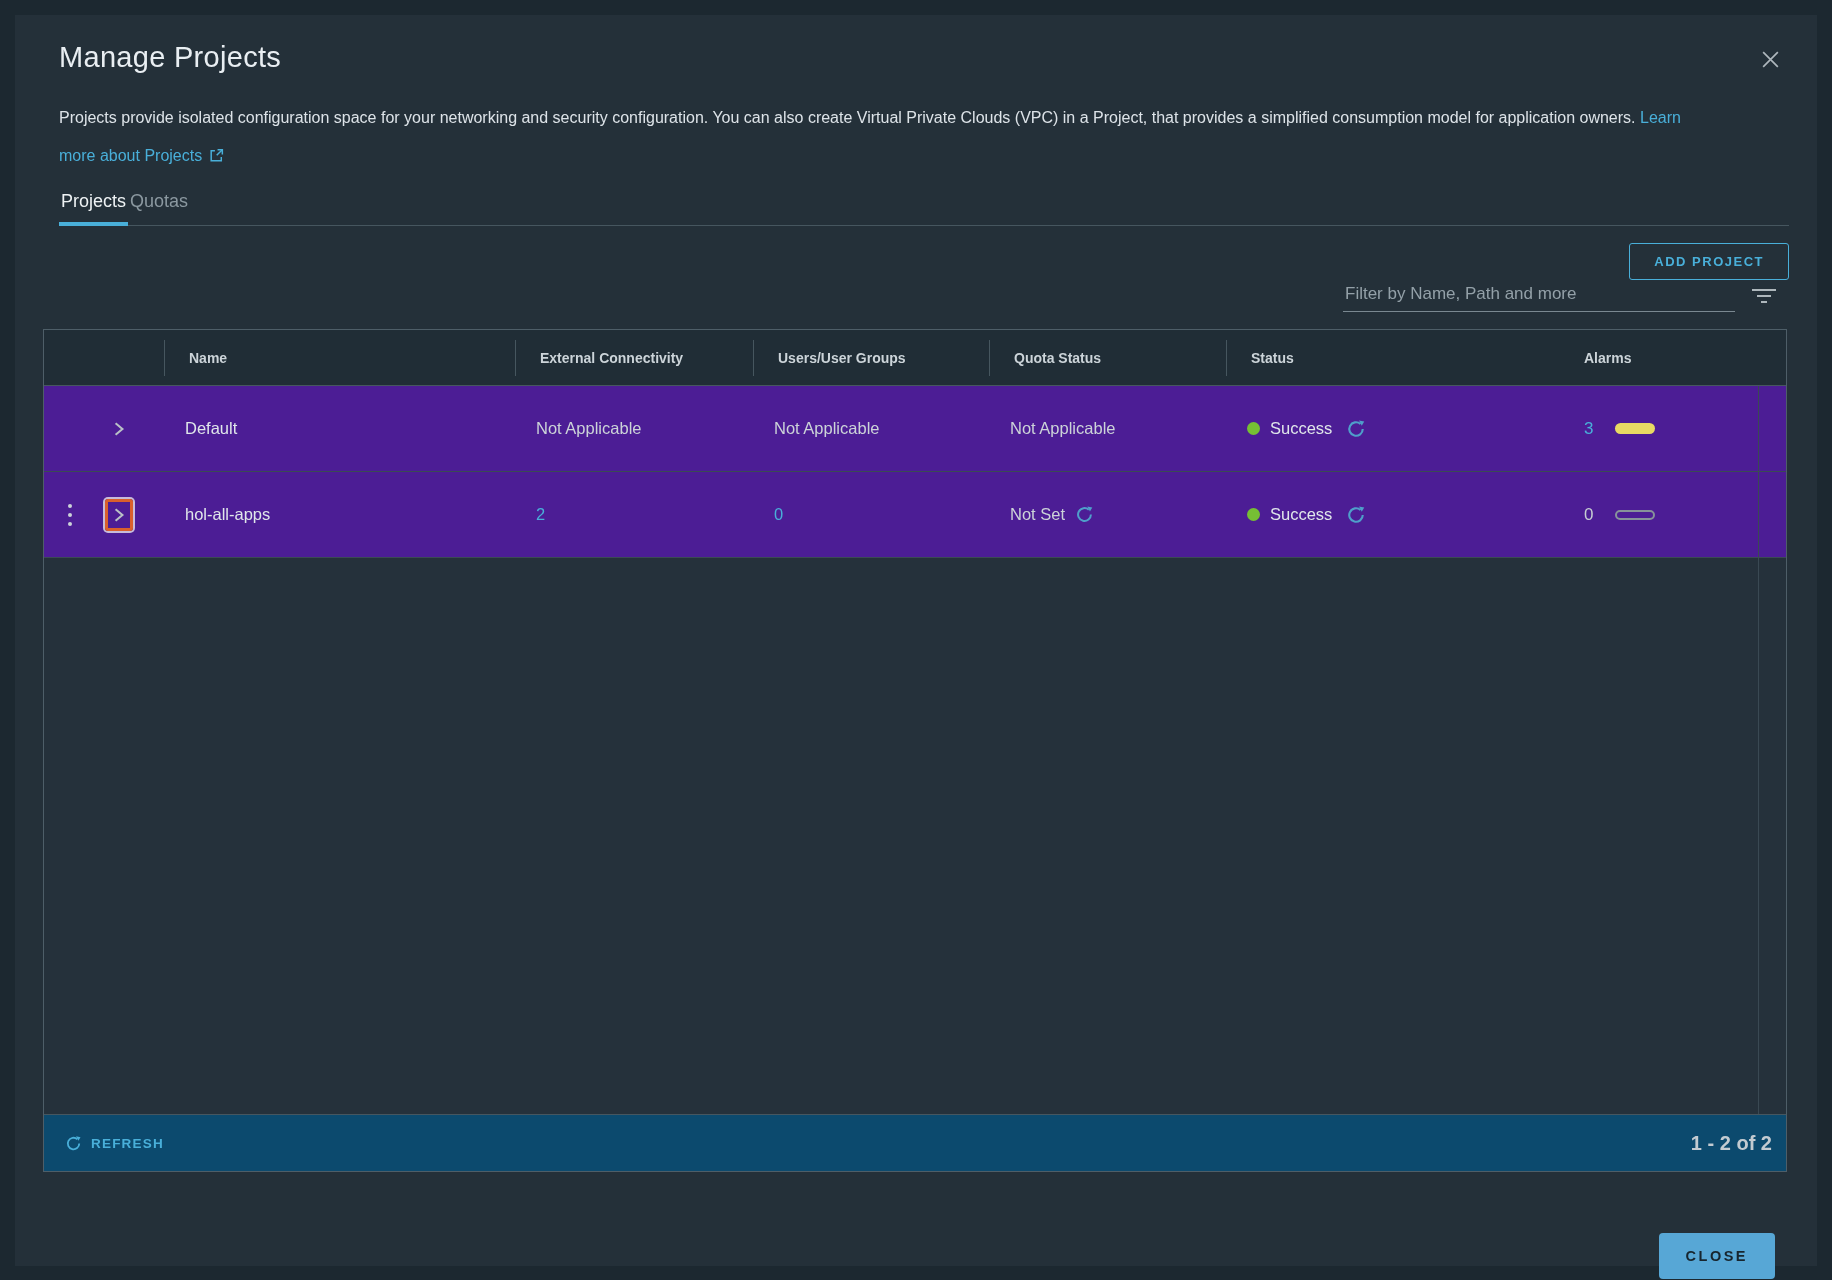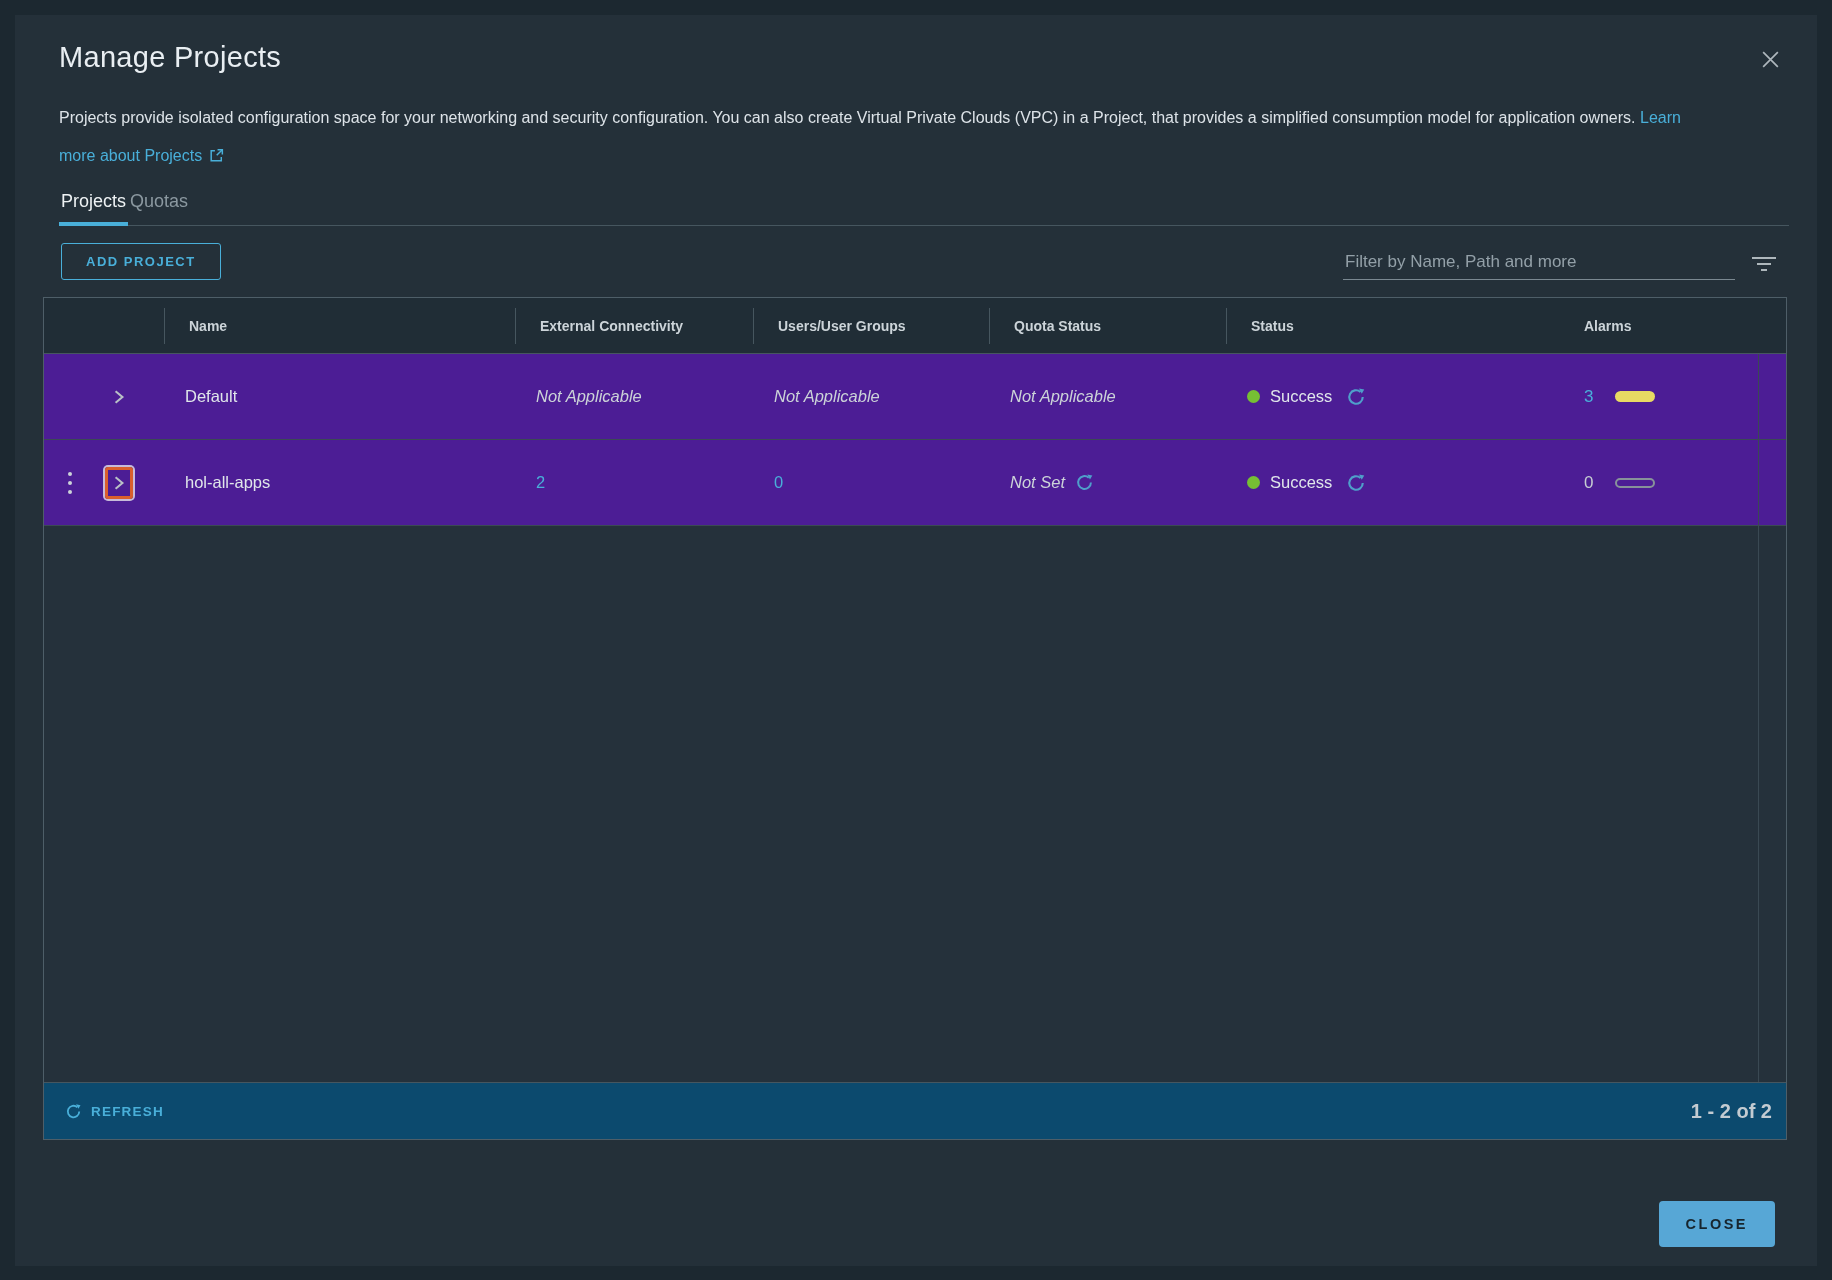--- a/index.html
+++ b/index.html
@@ -26,21 +26,21 @@
     color:#dde3e8; max-width:1660px;
   }
   .learn-link { color:#49afd9; text-decoration:none; }
   .ext-ico { vertical-align:-3px; margin-left:6px; }
   
   .tabs { margin:10px 0 0 16px; display:flex; border-bottom:1px solid #46565f; }
   .tab { font-size:18px; padding:6px 2px 13px 2px; color:#8b98a0; background:none; border:none; cursor:pointer; position:relative; }
   .tab.active { color:#eef2f4; }
   .tab.active::after { content:""; position:absolute; left:0; right:0; bottom:-1px; height:4px; background:#49afd9; }
   
-  .toolbar { margin:17px 0 0 18px; display:flex; justify-content:space-between; align-items:flex-end; }
+  .toolbar { margin:17px 0 0 18px; display:flex; justify-content:space-between; align-items:flex-end;flex-direction:column; }
   .add-btn {
     background:transparent; border:1px solid #49afd9; border-radius:3px;
     color:#49afd9; font-size:13px; font-weight:bold; letter-spacing:1.5px;
     padding:10px 24px; cursor:pointer; font-family:"Liberation Sans", sans-serif;
   }
   .filter-wrap { display:flex; align-items:center; gap:16px; margin-right:12px; }
   .filter-input {
     background:transparent; border:none; border-bottom:1px solid #7a8891;
     width:392px; font-size:17px; color:#cfd6da; padding:4px 2px 7px 2px; outline:none;
     font-family:"Liberation Sans", sans-serif;
@@ -68,21 +68,21 @@
   .kebab-slot { width:52px; display:flex; justify-content:center; }
   .kebab { display:flex; flex-direction:column; gap:5px; cursor:pointer; padding:6px; }
   .kebab i { width:4px; height:4px; border-radius:50%; background:#ccd3d8; }
   .expand-slot { width:46px; display:flex; justify-content:center; }
   .chev-btn { background:none; border:none; cursor:pointer; display:flex; align-items:center; justify-content:center; padding:4px; }
   .hl-box {
     border:3px solid #d95f2c; border-radius:3px;
     box-shadow:0 0 0 2px rgba(240,240,240,.75);
     padding:5px 4px; display:flex; align-items:center; justify-content:center;
   }
-  .italic { font-style:italic; color:#ccd3d8; }
+  .italic { color:#ccd3d8; }
   .link-num { color:#49afd9; cursor:pointer; text-decoration:none; }
   .status-dot { width:13px; height:13px; border-radius:50%; background:#76bf34; flex:0 0 auto; }
   .alarm-cell { padding-left:110px; }
   .alarm-count { font-size:17px; color:#49afd9; }
   .alarm-count.zero { color:#c6cdd2; }
   .alarm-pill { width:40px; height:11px; border-radius:6px; background:#e8da63; margin-left:12px; }
   .alarm-pill.empty { background:transparent; border:2px solid #87929a; height:10px; }
   .t-body-fill { flex:1; background:#25313b; }
   .t-foot {
     height:57px; border-top:1px solid #46565f; background:#0c4a6e;

